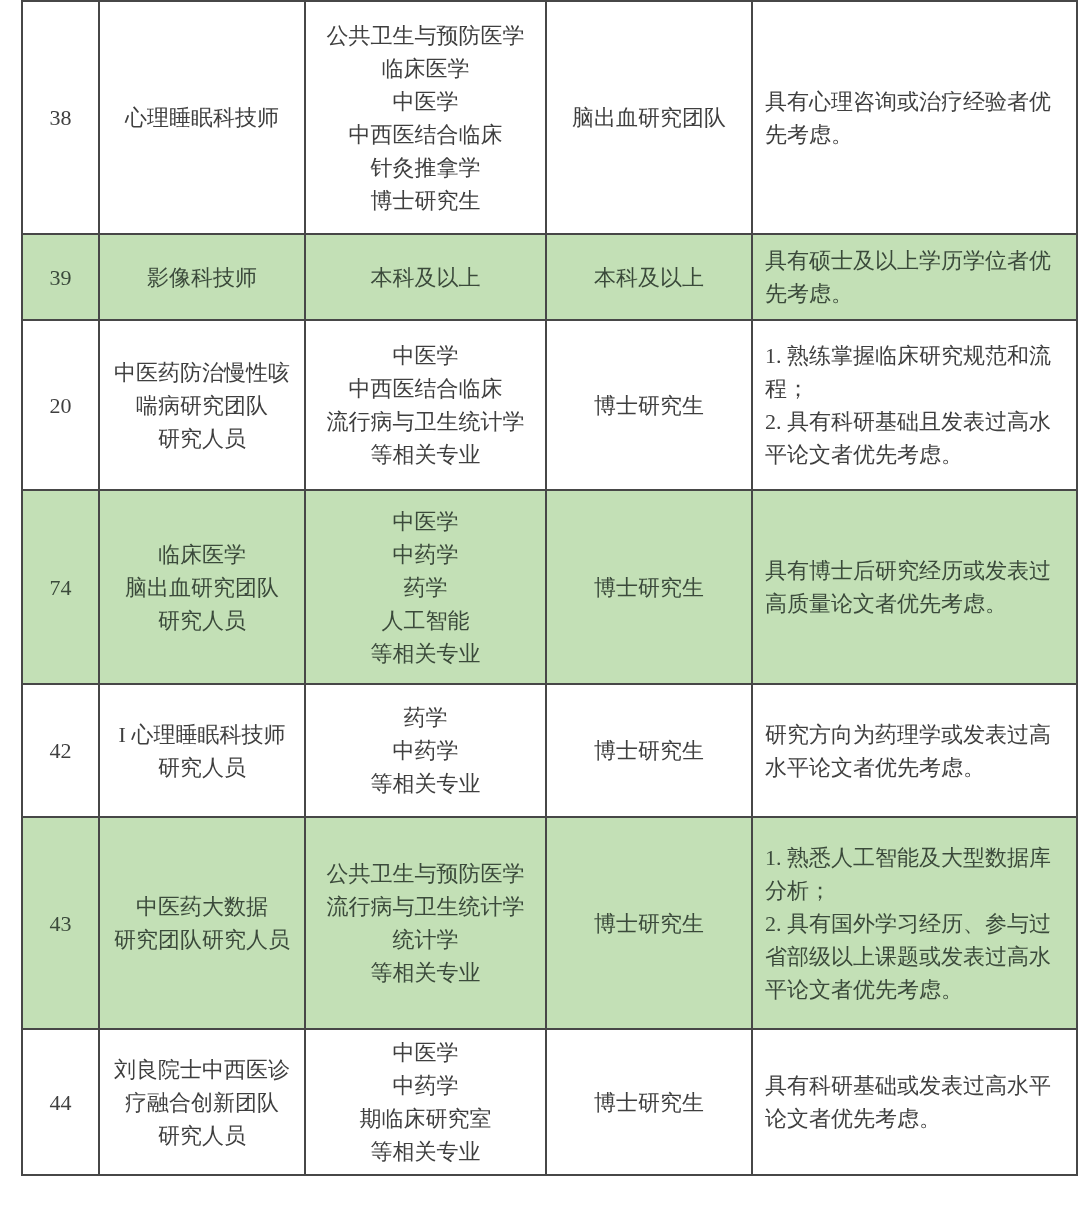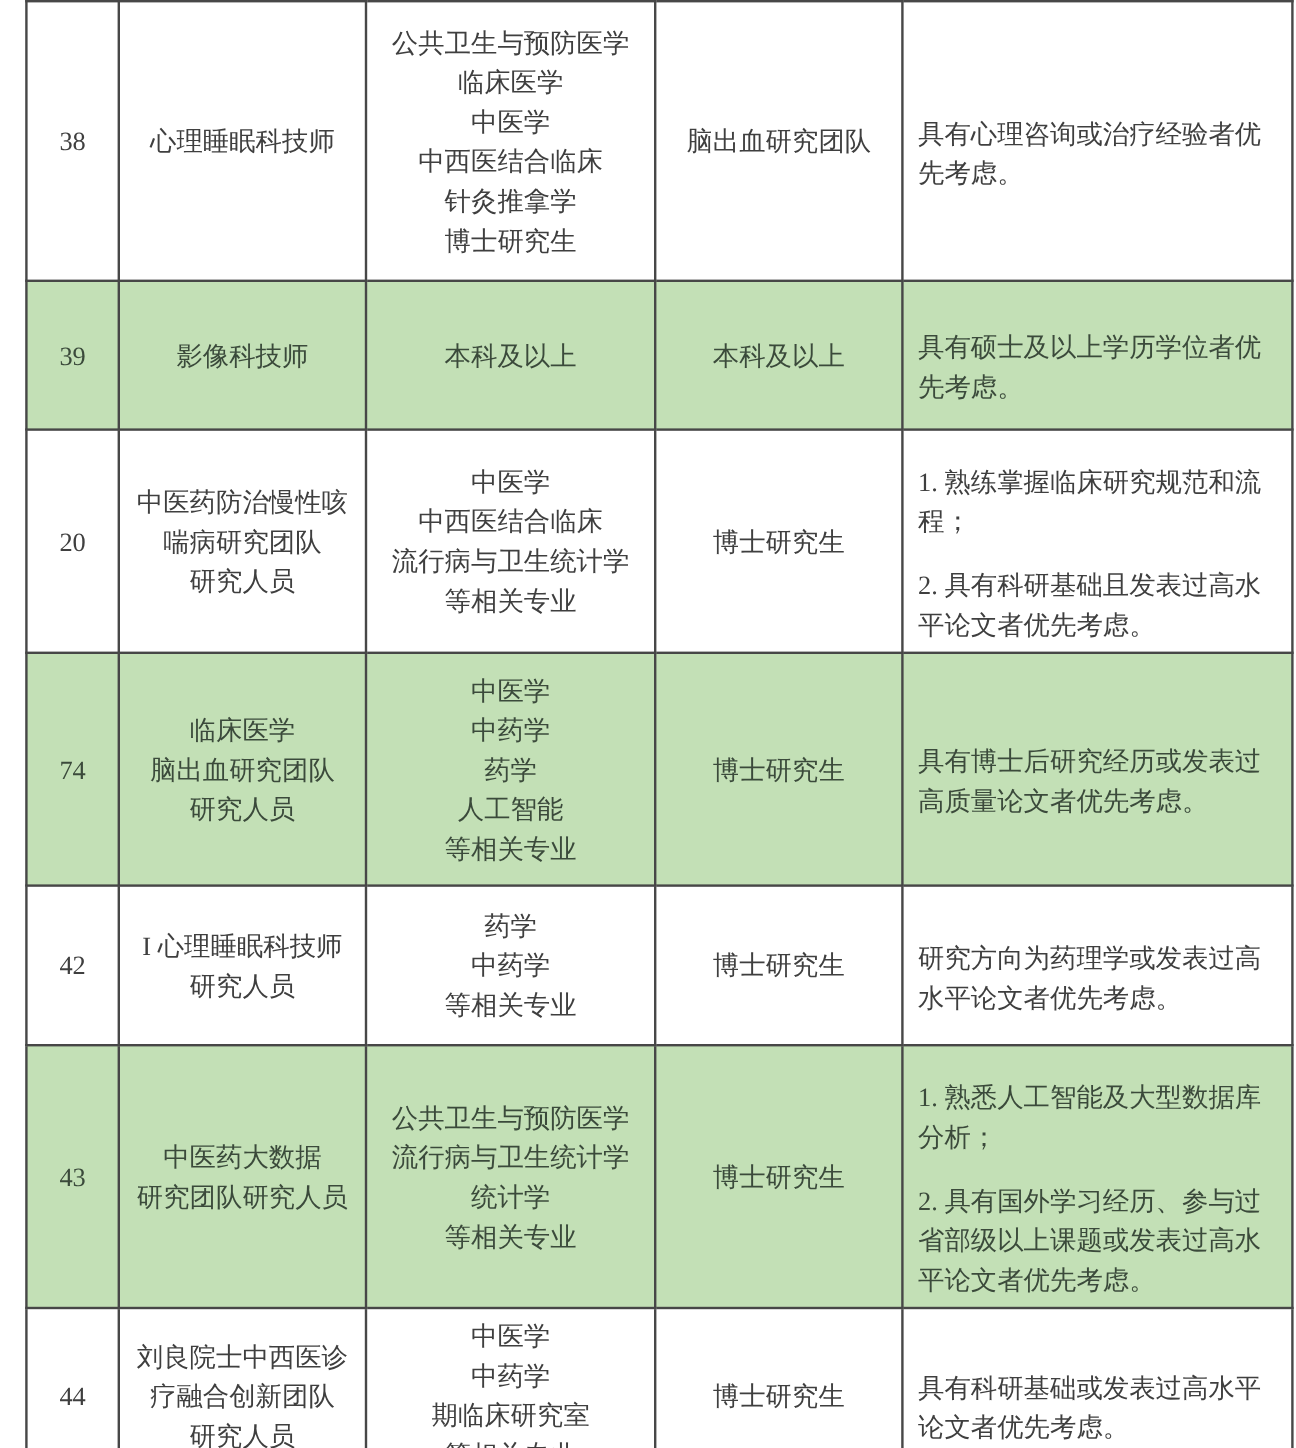--- a/index.html
+++ b/index.html
@@ -40,28 +40,28 @@
   }
   td.col-requirements{
     text-align:left;
     padding:6px 10px 6px 12px;
   }
   tr.green td{
     background:var(--green);
     color:var(--text-green);
   }
   tr:nth-child(1){height:233px;}
-  tr:nth-child(2){height:124px;}
+  tr:nth-child(2){height:86px;}
   tr:nth-child(3){height:170px;}
   tr:nth-child(4){height:194px;}
   tr:nth-child(5){height:133px;}
   tr:nth-child(6){height:212px;}
   tr:nth-child(7){height:146px;}
   .line{display:block;}
-  .req-item{display:block;margin-top:20px;}
+  .req-item{display:block;}
 </style>
 </head>
 <body>
 
 <table data-name="recruitment-table">
   <colgroup>
     <col class="c-index">
     <col class="c-position">
     <col class="c-majors">
     <col class="c-education">

